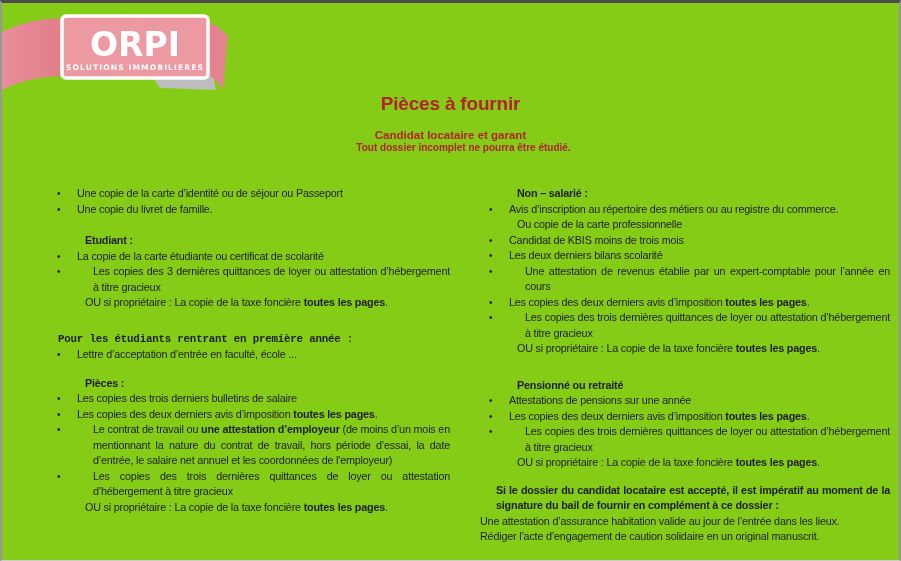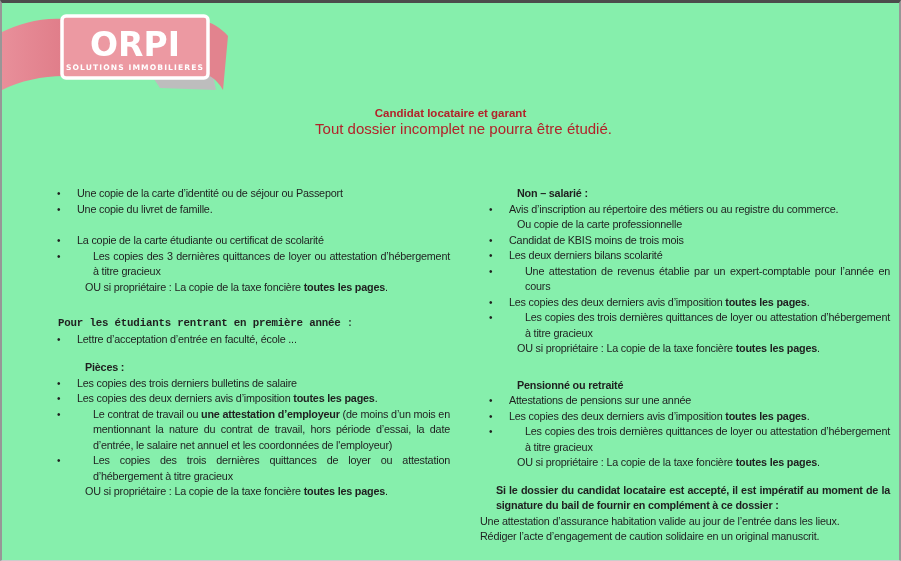--- a/index.html
+++ b/index.html
@@ -1,38 +1,38 @@
 <!DOCTYPE html>
 <html><head>
 <meta charset="utf-8">
 <style>
   html,body{margin:0;padding:0;background:#fff;}
   .page{
     position:relative;
     width:901px;height:561px;
     box-sizing:border-box;
-    background:#86efac;
+    background:#84cc16;
     border-top:3px solid #4c4c4c;
     border-left:2px solid #979797;
     border-right:2px solid #979797;
     border-bottom:1px solid #cccccc;
     font-family:"Liberation Sans",sans-serif;
     color:#1f1f1f;
     overflow:hidden;
   }
   
   .logo{position:absolute;top:3px;left:0;}
   
   .title-wrap{
     position:absolute;top:90px;left:0;width:100%;
     text-align:center;color:#b2232a;
   }
   .title{font-size:19px;font-weight:bold;letter-spacing:-0.2px;}
   .sub{font-size:11.5px;font-weight:bold;margin-top:14px;}
-  .warn{font-size:15px;font-weight:normal;margin-top:1px;margin-left:26px;}
+  .warn{font-size:10px;font-weight:bold;margin-top:1px;margin-left:26px;}
   
   .col{
     position:absolute;top:183px;
     font-size:10.8px;line-height:15.5px;letter-spacing:-0.2px;
   }
   .col-left{left:38px;width:410px;}
   .col-right{left:470px;width:418px;}
   .blk{margin:0;padding-left:8px;}
   .bullet{display:flex;padding-left:17px;}
   .marker{flex:0 0 20px;width:20px;font-size:10px;}
@@ -59,34 +59,36 @@
     </defs>
     <path d="M62 13 C40 11 16 18 0 26 L0 84 C18 75 40 70 62 70 Z" fill="url(#tailg)"></path>
     <path d="M150 70 L210 64 L214 84 L158 82 Z" fill="#bdbdbd"></path>
     <path d="M198 14 C210 16 219 22 226 30 L221 84 C214 72 206 68 197 66 Z" fill="#e2838e"></path>
     <rect x="60" y="10" width="146" height="62" rx="4" fill="#ec99a2" stroke="#ffffff" stroke-width="3.5"></rect>
     <text x="133" y="50" text-anchor="middle" font-family="DejaVu Sans, sans-serif" font-weight="bold" font-size="33" fill="#ffffff">ORPI</text>
     <text x="133" y="64" text-anchor="middle" font-family="DejaVu Sans, sans-serif" font-weight="bold" font-size="7.6" letter-spacing="1.1" fill="#ffffff">SOLUTIONS IMMOBILIERES</text>
   </svg>
 
   <div class="title-wrap">
+    <div class="title">Pièces à fournir</div>
     <div class="sub">Candidat locataire et garant</div>
     <div class="warn">Tout dossier incomplet ne pourra être étudié.</div>
   </div>
 
   <div class="col col-left" id="col-left">
       <div class="blk bullet">
         <span class="marker">•</span>
         <span class="txt"><span>Une copie de la carte d’identité ou de séjour ou Passeport</span></span>
       </div>
       <div class="blk bullet">
         <span class="marker">•</span>
         <span class="txt"><span>Une copie du livret de famille.</span></span>
       </div>
       <div class="blk gap" style="height: 16px;"></div>
+      <div class="blk heading"><span class="bold">Etudiant :</span></div>
       <div class="blk bullet">
         <span class="marker">•</span>
         <span class="txt"><span>La copie de la carte étudiante ou certificat de scolarité</span></span>
       </div>
       <div class="blk bullet justify">
         <span class="marker">•</span>
         <span class="txt"><span>Les copies des 3 dernières quittances de loyer ou attestation d’hébergement à titre gracieux</span></span>
       </div>
       <div class="blk cont"><span>OU si propriétaire : La copie de la taxe foncière </span><span class="bold">toutes les pages</span><span>.</span></div>
       <div class="blk gap" style="height: 21px;"></div>

